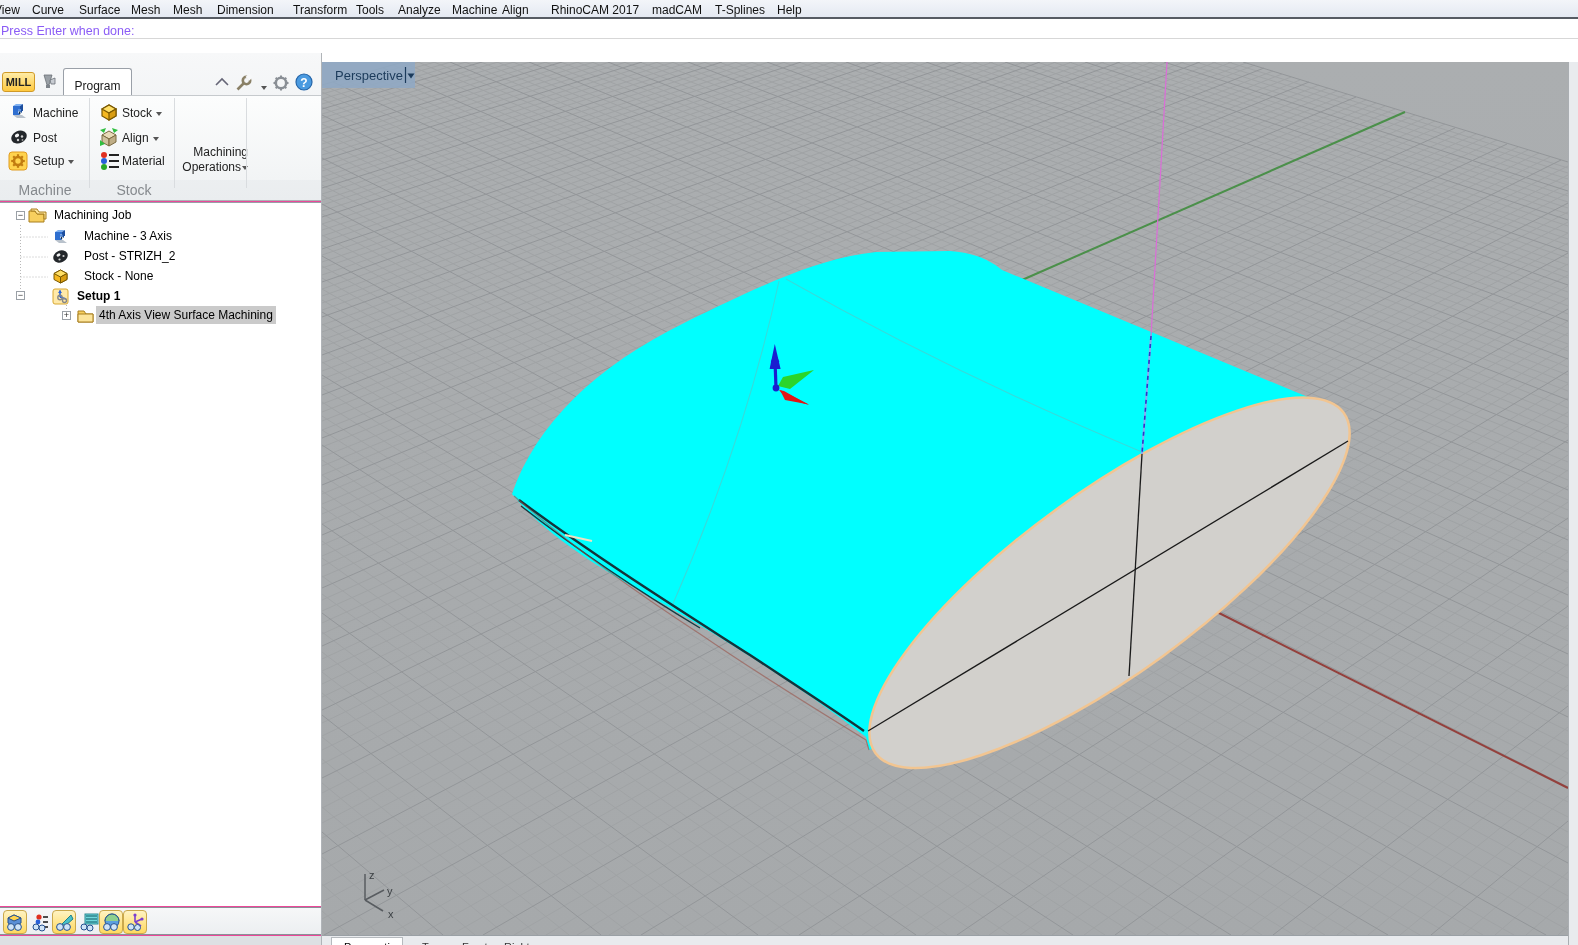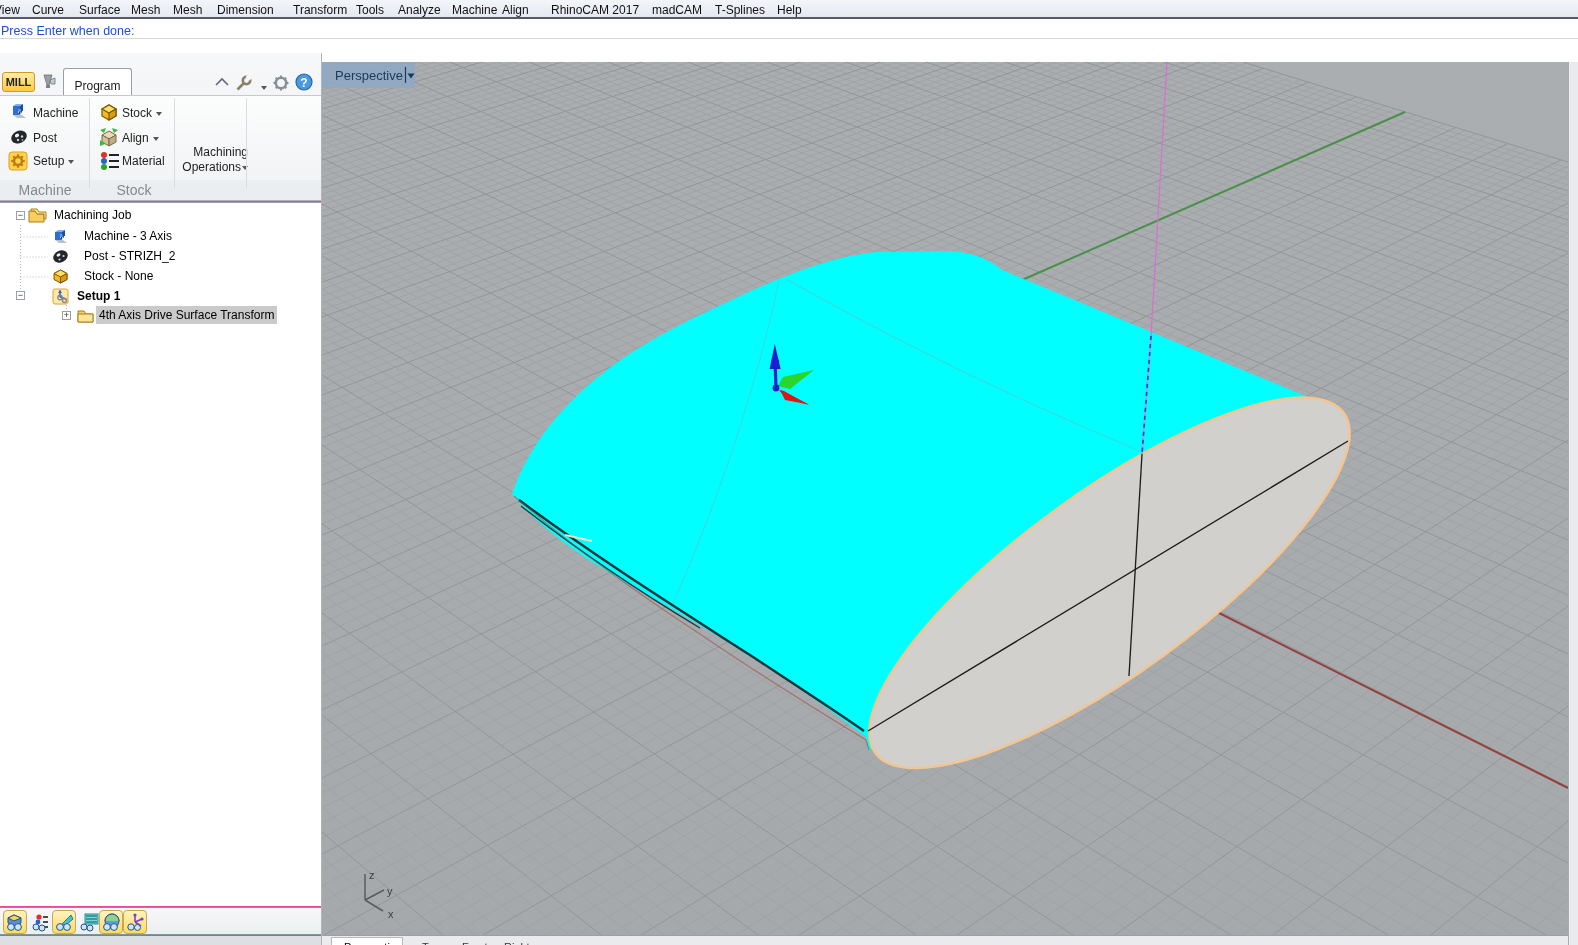--- a/index.html
+++ b/index.html
@@ -2,21 +2,21 @@
 <html><head><meta charset="utf-8">
 <style>
 * { margin:0; padding:0; box-sizing:border-box; }
 html,body { width:1578px; height:945px; overflow:hidden; font-family:"Liberation Sans", sans-serif; background:#fff; }
 .abs { position:absolute; }
 
 #menubar { position:absolute; left:0; top:0; width:1578px; height:19px; background:linear-gradient(#f3f5f9,#e4e9f2); border-bottom:2px solid #565b63; font-size:12px; color:#111; }
 #menubar span { position:absolute; top:3px; }
 
 #cmd { position:absolute; left:0; top:21px; width:1578px; height:41px; background:#fff; }
-#cmd .l1 { position:absolute; left:1px; top:3px; font-size:12.5px; color:#1d4ed8;text-align:center; }
+#cmd .l1 { position:absolute; left:1px; top:3px; font-size:12.5px; color:#8b5cf6;text-align:center; }
 #cmd .sep { position:absolute; left:0; top:17px; width:1578px; height:1px; background:#d7d7d7; }
 
 #panel { position:absolute; left:0; top:53px; width:322px; height:892px; background:#ec4899; border-right:1px solid #b0b4b8; }
 #ribbon { position:absolute; left:0; top:0px; width:321px; height:148px; background:linear-gradient(#f7f8f9,#eaedef); border-bottom:1px solid #aeb2b6; }
 #mill { position:absolute; left:2px; top:19px; width:33px; height:20px; background:linear-gradient(#ffeca6,#ffc93f); border:1px solid #d09a28; border-radius:3px; font-size:11px; font-weight:bold; text-align:center; line-height:18px; color:#222; }
 #ptab { position:absolute; left:63px; top:15px; width:69px; height:29px; background:#fff; border:1px solid #9aa0a8; border-bottom:none; border-radius:3px 3px 0 0; font-size:12px; text-align:center; padding-top:10px; color:#1a1a1a; }
 #stab { position:absolute; left:138px; top:22px; width:60px; font-size:12px; text-align:right; color:#1a1a1a;margin-top:40px; }
 .ribcontent { position:absolute; left:0; top:42px; width:321px; height:85px; background:linear-gradient(#fcfdfd,#f2f4f5); border-top:1px solid #c6cacd; }
 .riblabel { position:absolute; font-size:12px; color:#222; }
 .grplabel { position:absolute; top:129px; font-size:14px; color:#85898d; width:80px; text-align:center; }
@@ -269,21 +269,21 @@
         <path d="M8,9 L14,11" stroke="#2a62d8" stroke-width="1.6"></path>
         <circle cx="8" cy="9.5" r="2.2" fill="none" stroke="#888" stroke-width="1.4"></circle>
         <circle cx="12.5" cy="12.5" r="2" fill="none" stroke="#888" stroke-width="1.4"></circle>
       </svg>
     <div class="trow" style="left:77px;top:86px;font-weight:bold">Setup 1</div>
     <div class="expander" style="left:62px;top:108px">+</div>
     <svg class="abs" style="left:76px;top:104px" width="19" height="18">
         <path d="M2,4 L8,4 L10,7 L17,7 L17,15 L2,15 Z" fill="#f7cf5e" stroke="#a87f1e"></path>
         <path d="M2,7 L17,7 L17,15 L2,15 Z" fill="#fce49a" stroke="#a87f1e"></path>
       </svg>
-    <div class="trow" style="left:96px;top:103px;background:#cacaca;padding:2px 3px 2px 3px">4th Axis Drive Surface Transform</div>
+    <div class="trow" style="left:96px;top:103px;background:#cacaca;padding:2px 3px 2px 3px">4th Axis View Surface Machining</div>
   </div>
   <div id="btoolbar">
     <div class="tbtn on" style="left:3px"></div>
     <div class="tbtn" style="left:29px"></div>
     <div class="tbtn on" style="left:52px"></div>
     <div class="tbtn" style="left:77px"></div>
     <div class="tbtn on" style="left:99px"></div>
     <div class="tbtn on" style="left:123px"></div>
     <svg class="abs" style="left:5px;top:4px" width="20" height="20">
         <path d="M3,6 L9,3 L16,6 L16,11 L9,14 L3,11 Z" fill="#5a8fd6" stroke="#24508f"></path>

